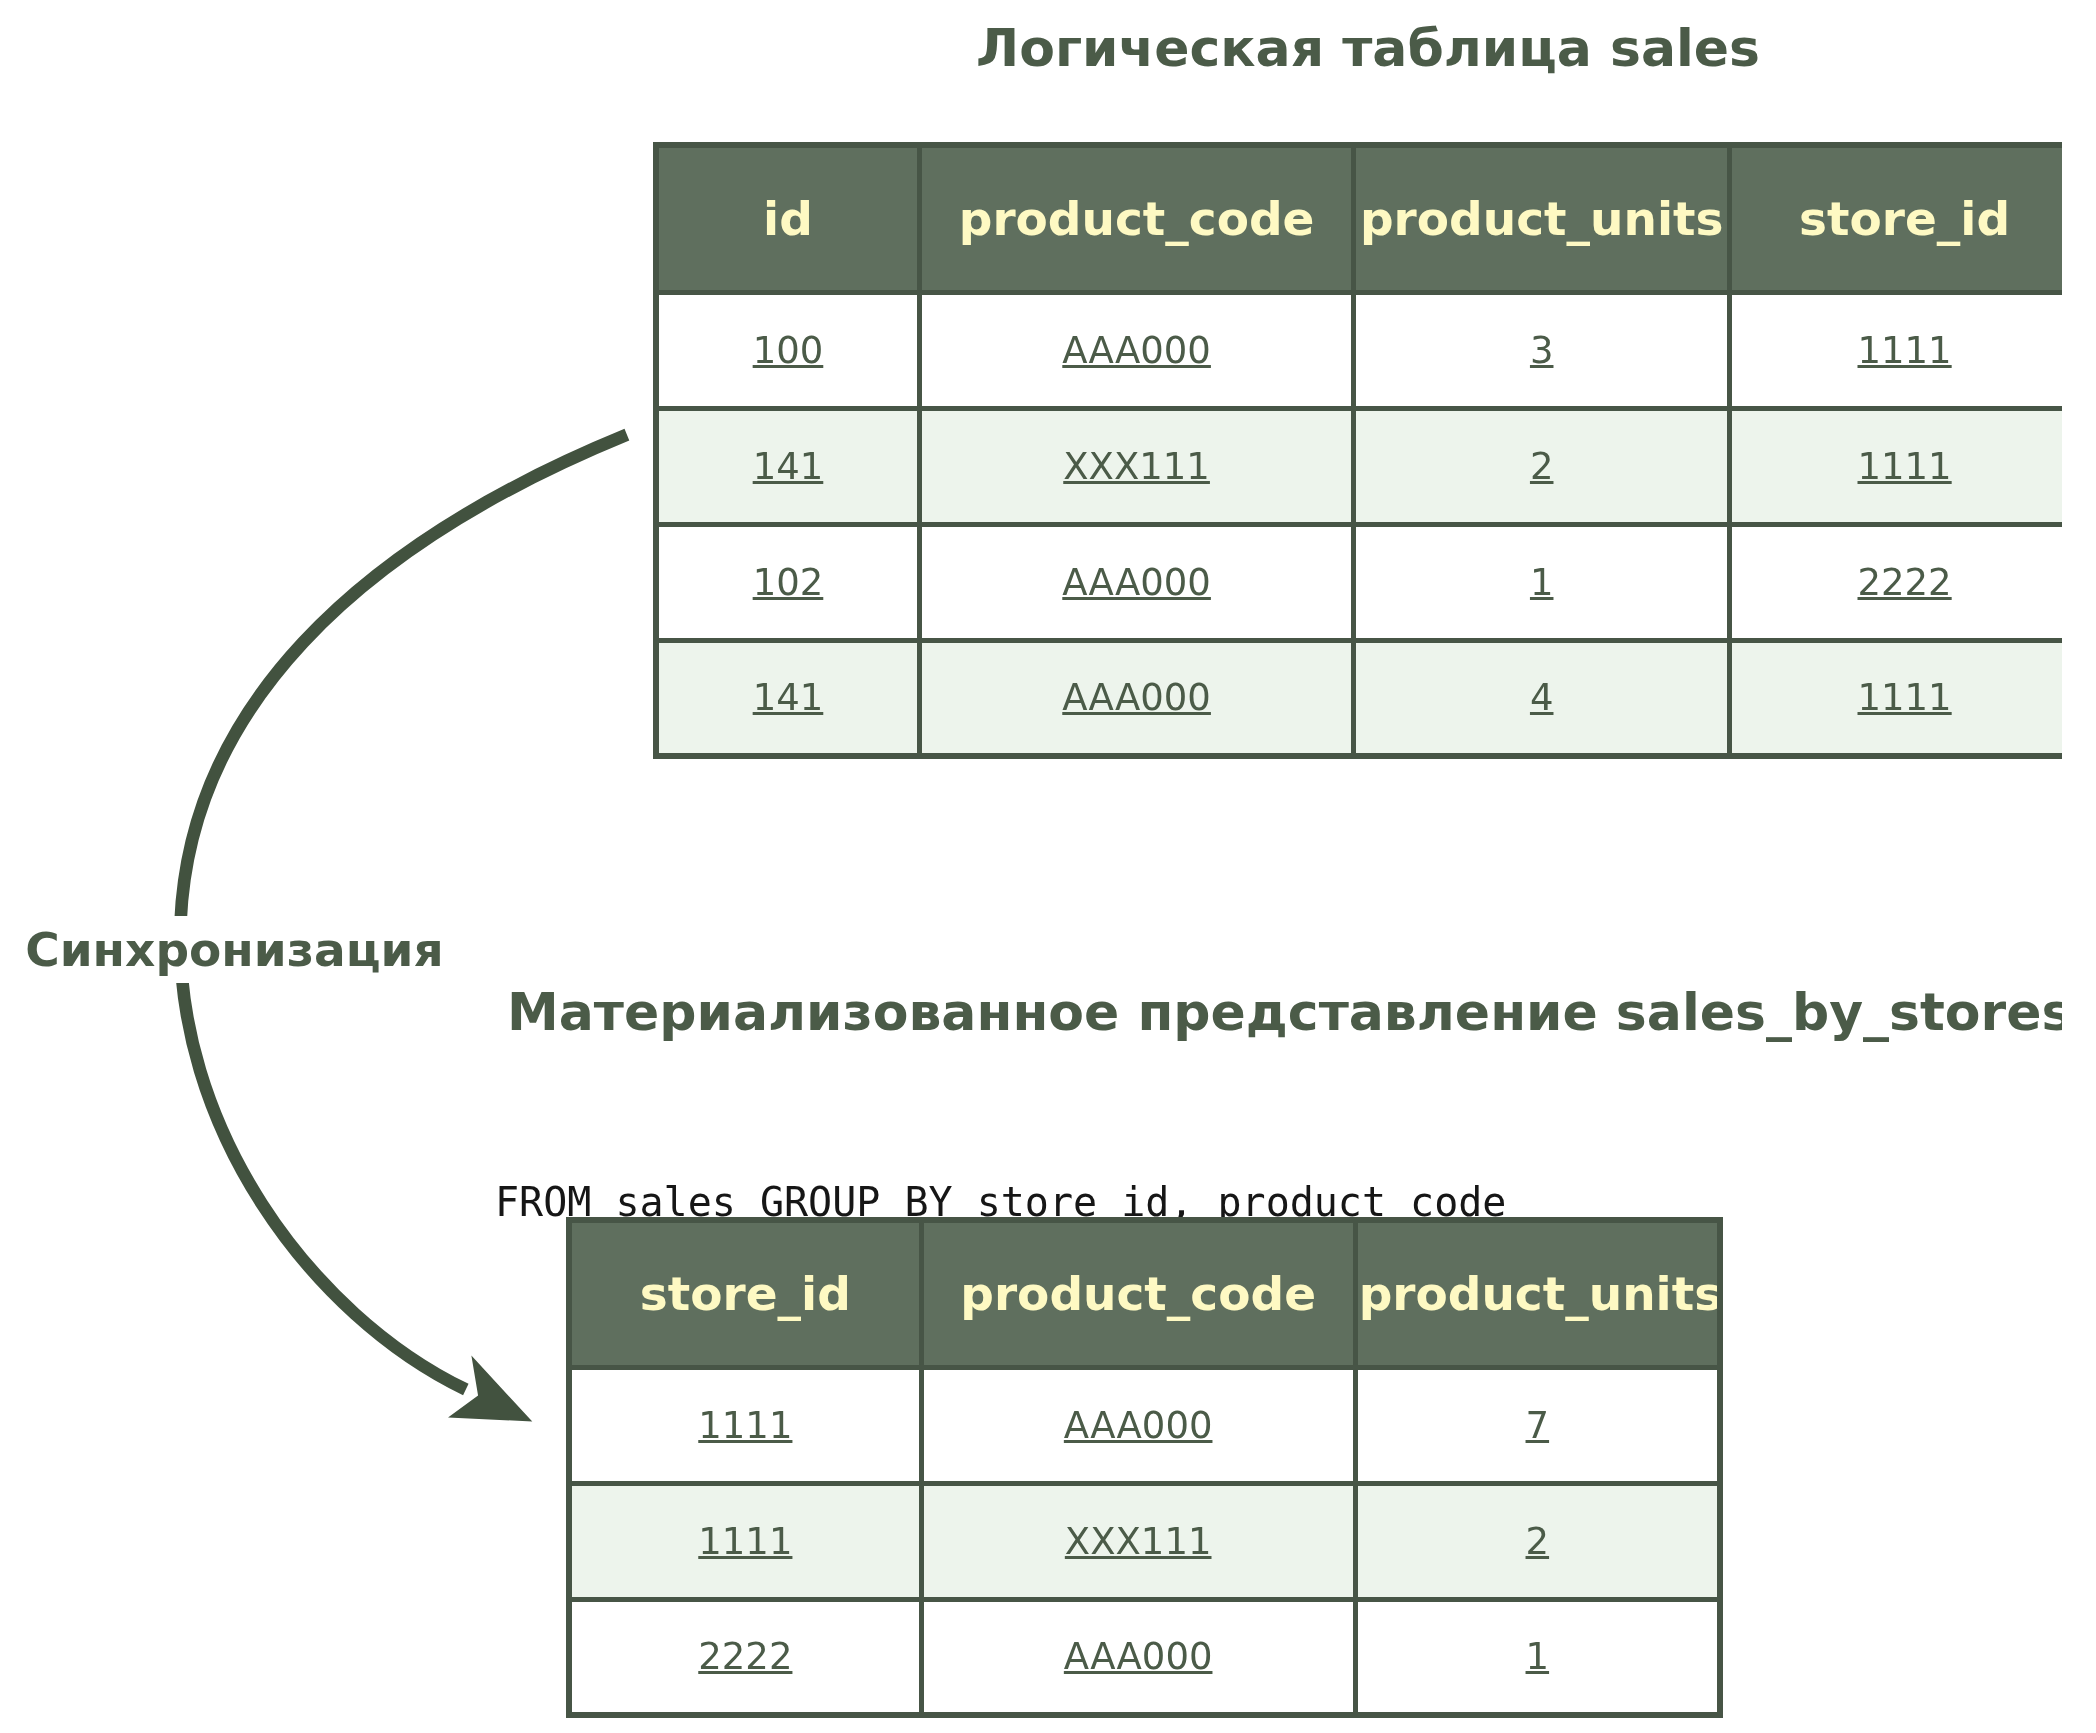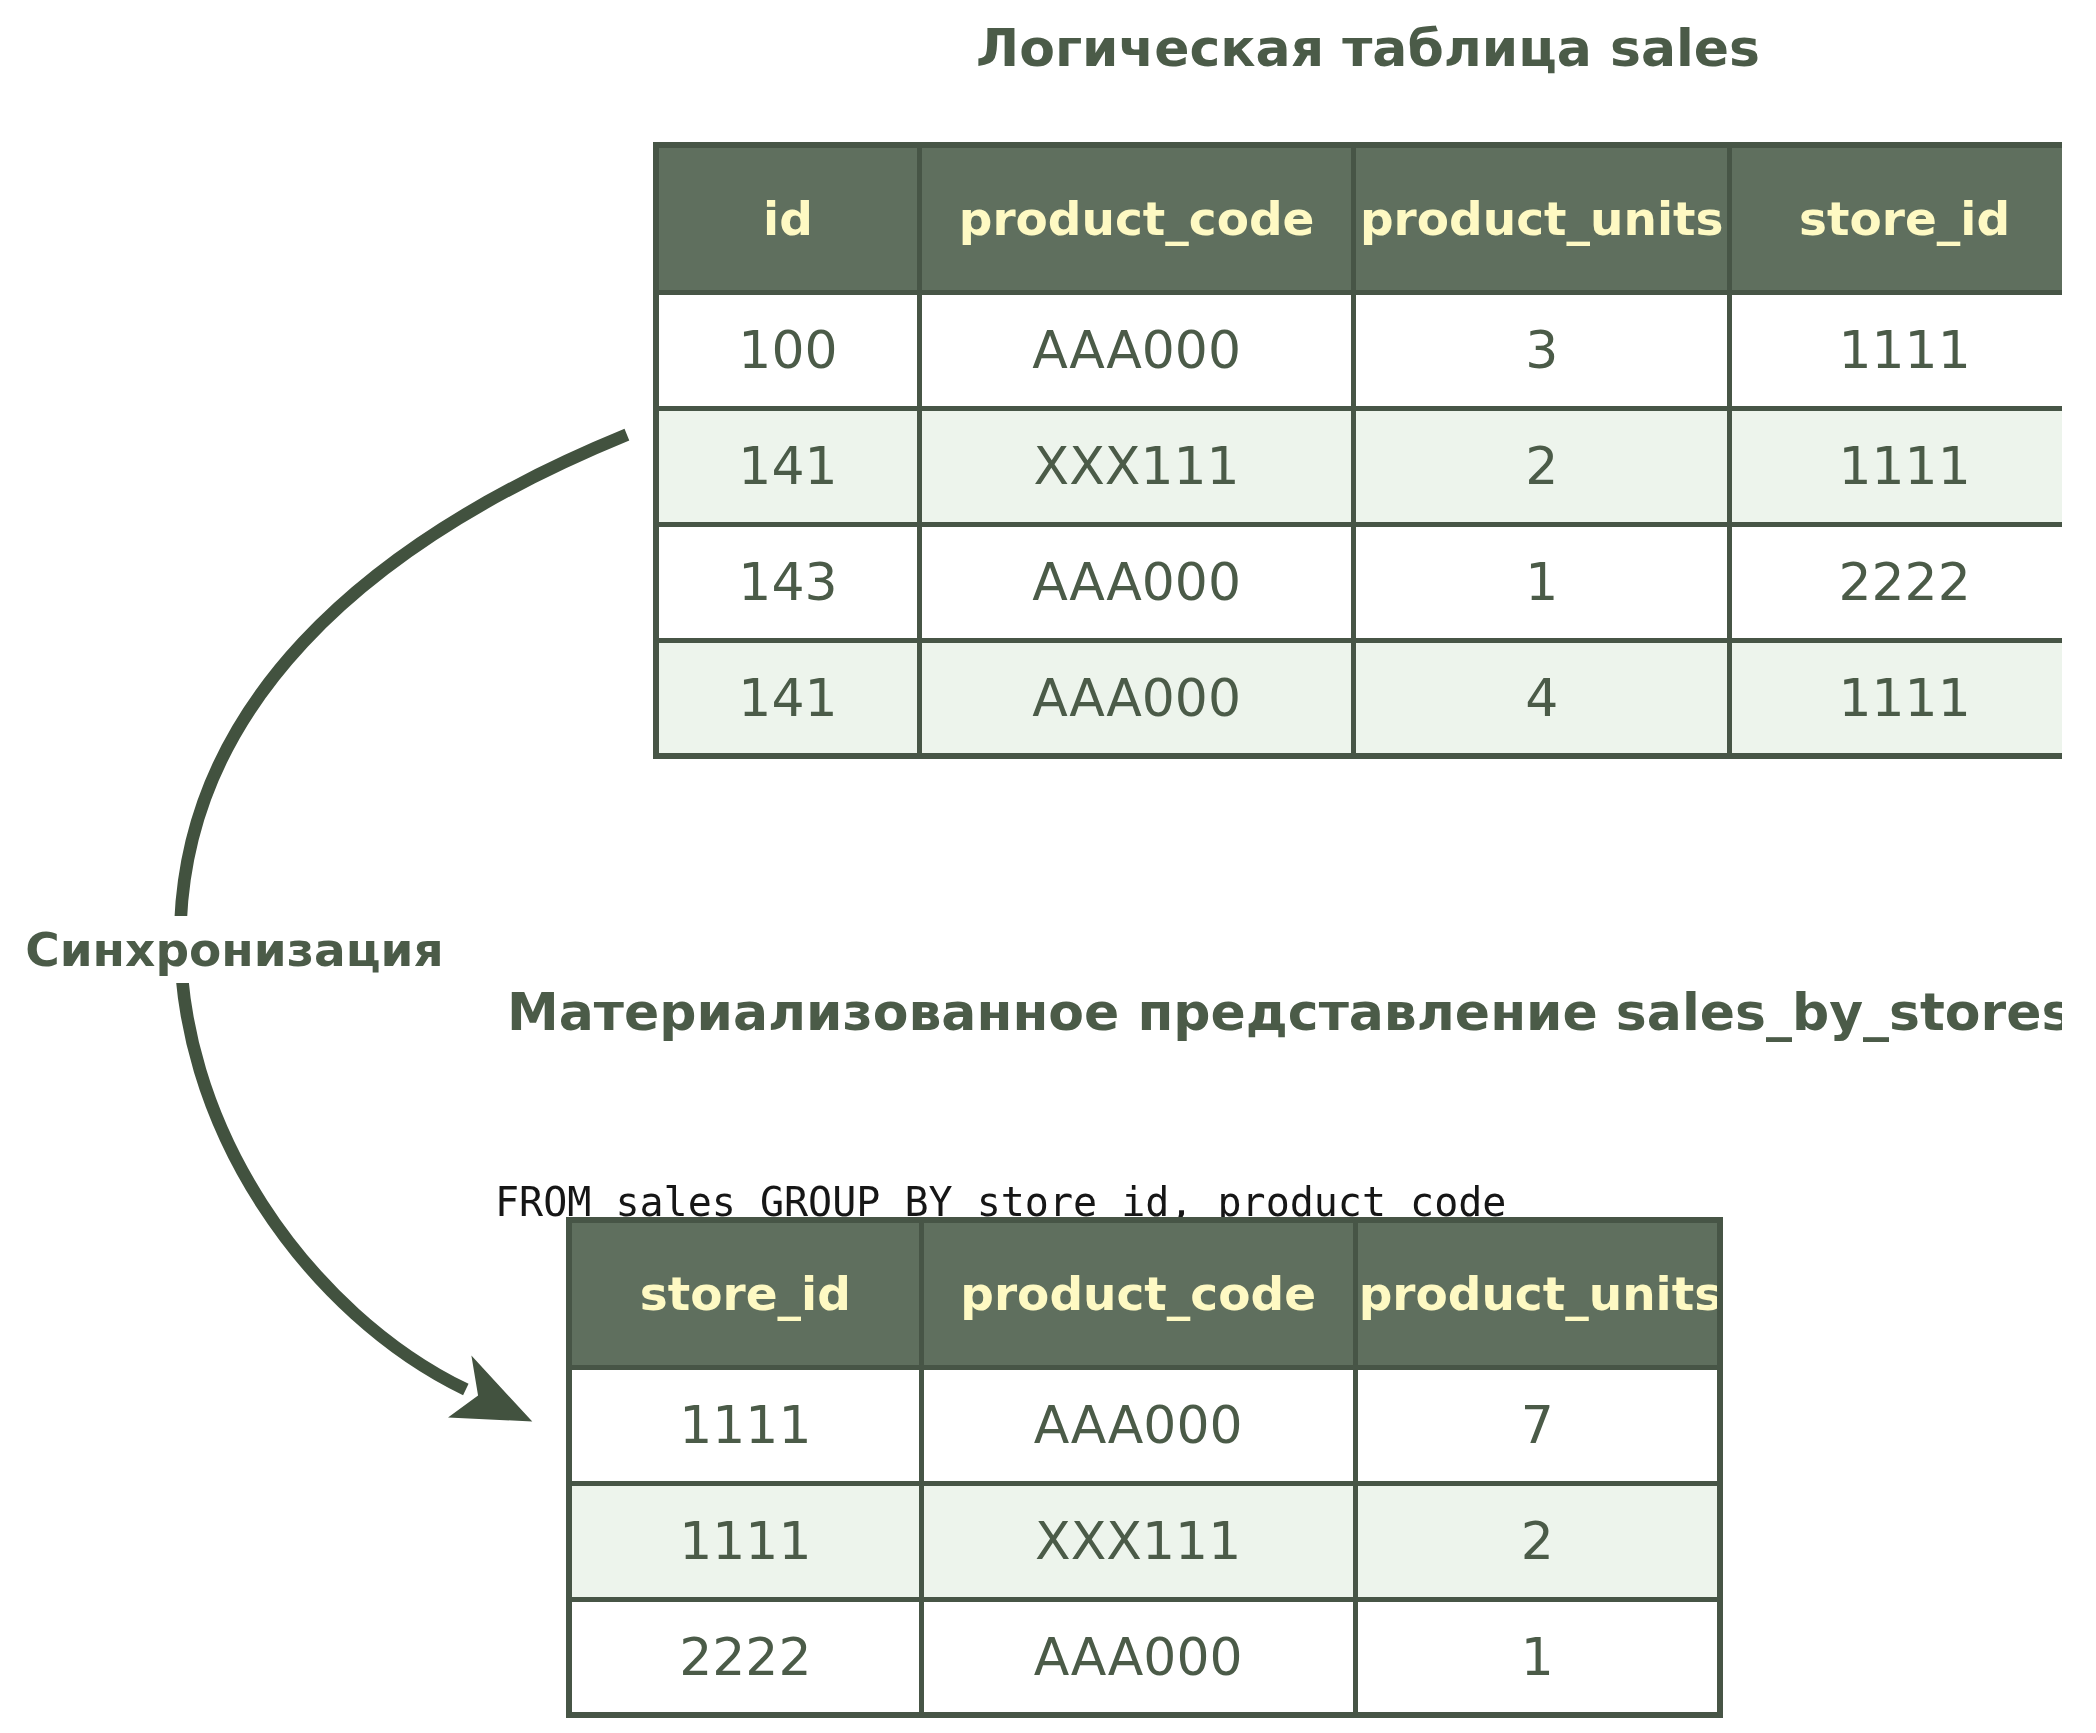--- a/index.html
+++ b/index.html
@@ -65,24 +65,25 @@
     overflow:hidden;
   }
   table.data-table th{
     background:var(--header-bg);
     color:#fef9c3;
     font-weight:600;
     font-size:47px;
     height:147px;
   }
   table.data-table td{
-    font-size:52px;
+    font-size:37px;
     height:116px;
     background:var(--row);
     color:var(--text);
+    text-decoration:underline;
   }
   table.data-table tbody tr:nth-child(even) td{
     background:var(--row-alt);
   }
   #logical-table{
     left:653px; top:142px; width:1430px;
     border:6.8px solid var(--border);
   }
   #materialized-table{
     left:566px; top:1217px; width:1157px;
@@ -145,21 +146,21 @@
           <td>3</td>
           <td>1111</td>
         </tr>
         <tr>
           <td>141</td>
           <td>XXX111</td>
           <td>2</td>
           <td>1111</td>
         </tr>
         <tr>
-          <td>143</td>
+          <td>102</td>
           <td>AAA000</td>
           <td>1</td>
           <td>2222</td>
         </tr>
         <tr>
           <td>141</td>
           <td>AAA000</td>
           <td>4</td>
           <td>1111</td>
         </tr>

